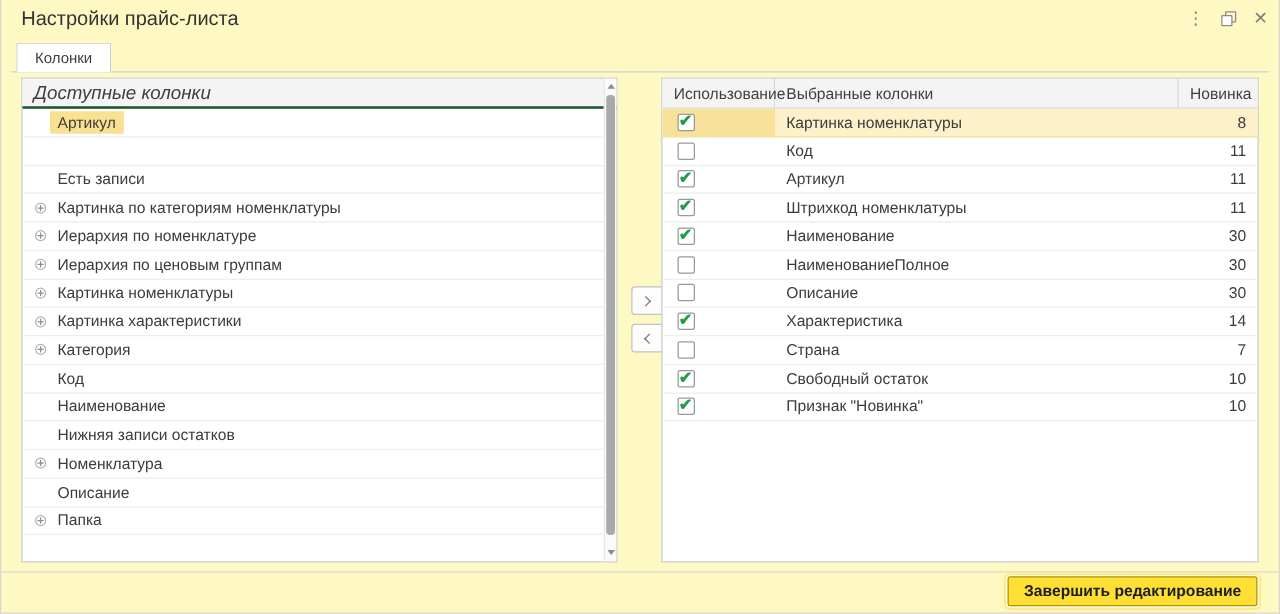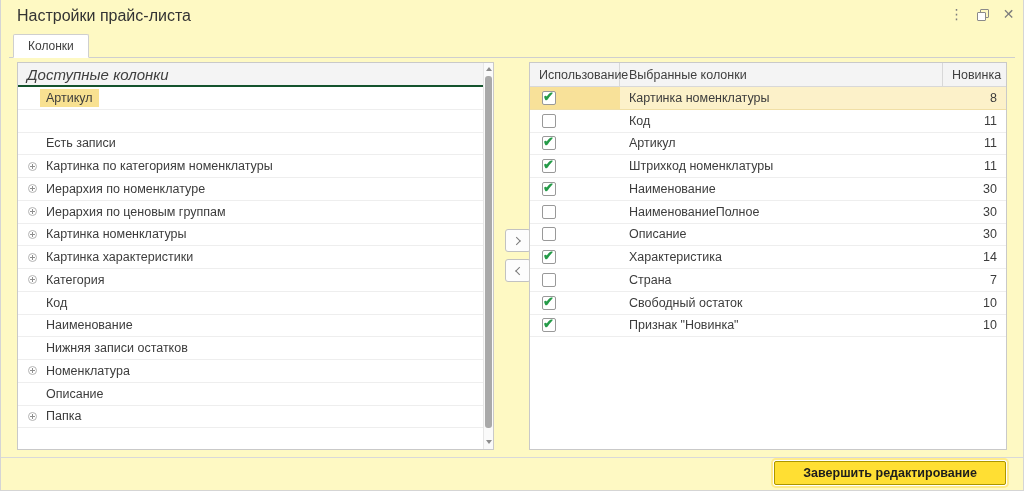--- a/index.html
+++ b/index.html
@@ -77,21 +77,21 @@
   .tcell.width { width:63px; flex:0 0 63px; justify-content:flex-end; padding-right:9px; }
   .trow.sel { background:var(--row-highlight,#fcf1c9); border-bottom-color:#f0dfa6; }
   .trow.sel .tcell.usage { background:var(--focus-cell,#f8e199); }
 
   .checkbox { width:14px; height:14px; border:1px solid #999; border-radius:2px; background:#fff;
     position:relative; cursor:pointer; flex:0 0 14px; }
   .checkbox.checked::after { content:"✔"; position:absolute; left:0px; top:-3px;
     color:var(--check-green,#259b48); font-size:13px; font-weight:bold; }
 
   .footer-sep { position:absolute; left:0; right:0; top:457px; border-top:1px solid #d9d9d9; }
-  .finish-btn { position:absolute; top:461px; right:17px; height:24px; padding:0 28px;
+  .finish-btn { position:absolute; top:461px; right:17px; height:24px; padding:0 12px;
     background:var(--accent-yellow,#ffdf33); border:1px solid #ab9600; border-radius:2px;
     font-family:"Liberation Sans",sans-serif; font-size:12.5px; font-weight:bold; color:#1d1d1d;
     box-shadow:0 0 0 1px #fff, 0 0 0 3px #ffeb8a; cursor:pointer; }
 </style>
 </head>
 <body>
 
 <div class="dialog">
 
   <div class="title">Настройки прайс-листа</div>

